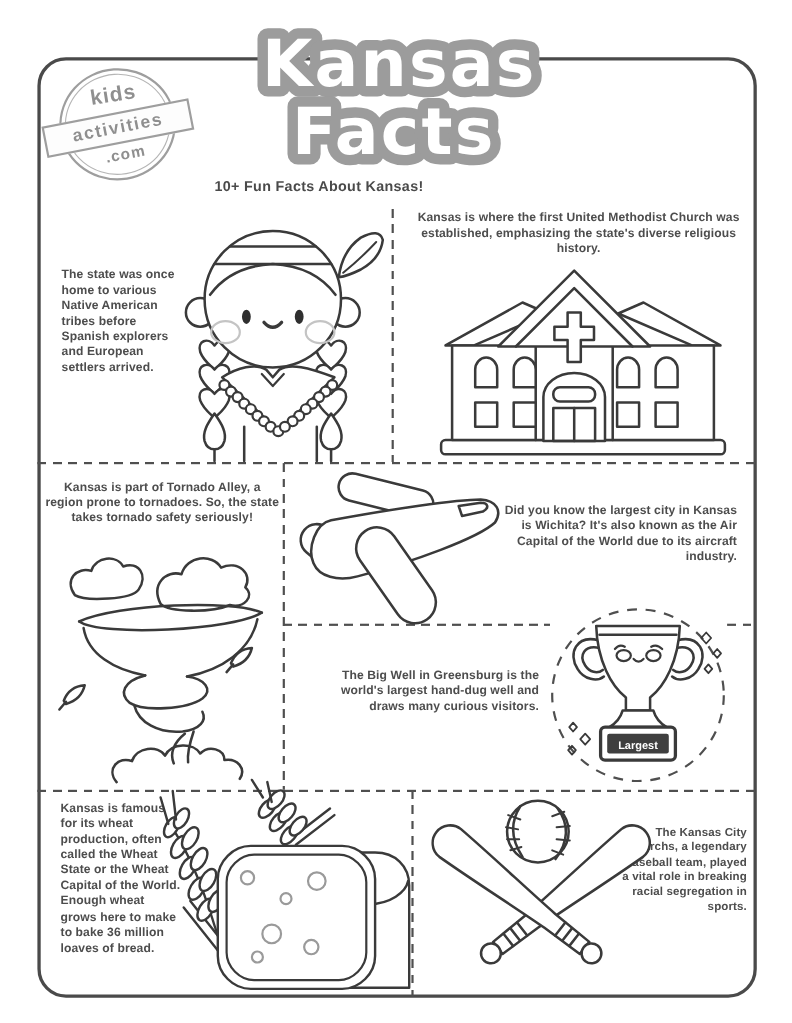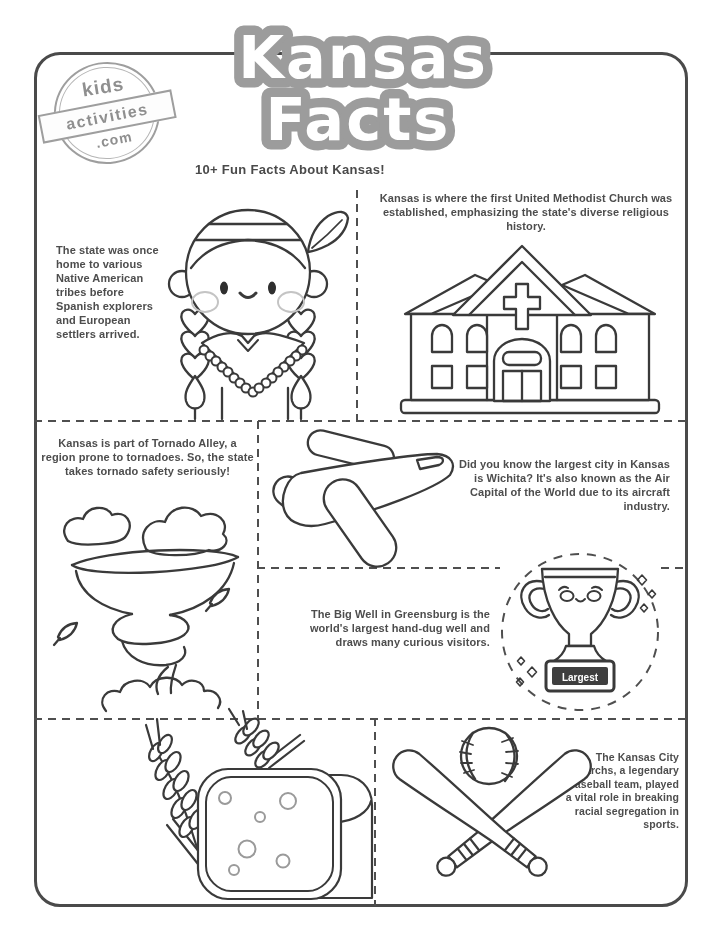--- a/index.html
+++ b/index.html
@@ -54,20 +54,21 @@
     <div class="logo-com">.com</div>
   </div>
 
   <div class="subtitle">10+ Fun Facts About Kansas!</div>
 
   <div class="fact" style="left:376px;top:191px;width:300px;text-align:center;">Kansas is where the first United Methodist Church was established, emphasizing the state's diverse religious history.</div>
   <div class="fact" style="left:56px;top:243px;width:112px;text-align:left;">The state was once home to various Native American tribes before Spanish explorers and European settlers arrived.</div>
   <div class="fact" style="left:40px;top:436px;width:215px;text-align:center;">Kansas is part of Tornado Alley, a region prone to tornadoes. So, the state takes tornado safety seriously!</div>
   <div class="fact" style="left:452px;top:457px;width:218px;text-align:right;">Did you know the largest city in Kansas is Wichita? It's also known as the Air Capital of the World due to its aircraft industry.</div>
   <div class="fact" style="left:282px;top:607px;width:208px;text-align:right;">The Big Well in Greensburg is the world's largest hand-dug well and draws many curious visitors.</div>
+  <div class="fact" style="left:55px;top:728px;width:112px;text-align:left;">Kansas is famous for its wheat production, often called the Wheat State or the Wheat Capital of the World. Enough wheat grows here to make to bake 36 million loaves of bread.</div>
   <div class="fact" style="left:563px;top:751px;width:116px;text-align:right;font-size:10.5px;">The Kansas City Monarchs, a legendary baseball team, played a vital role in breaking racial segregation in sports.</div>
 
   <svg class="illu" style="left:158px;top:190px;" width="200" height="232" viewBox="0 0 200 232">
     <g stroke="#3a3a3a" stroke-width="2.3" fill="none" stroke-linecap="round" stroke-linejoin="round">
       <line x1="64" y1="198" x2="64" y2="229"></line>
         <line x1="130" y1="198" x2="130" y2="229"></line>
       <line x1="37" y1="203" x2="37" y2="229"></line>
         <line x1="143" y1="203" x2="143" y2="229"></line>
       <circle cx="24" cy="94" r="13" fill="#fff"></circle>
         <circle cx="156" cy="94" r="13" fill="#fff"></circle>

